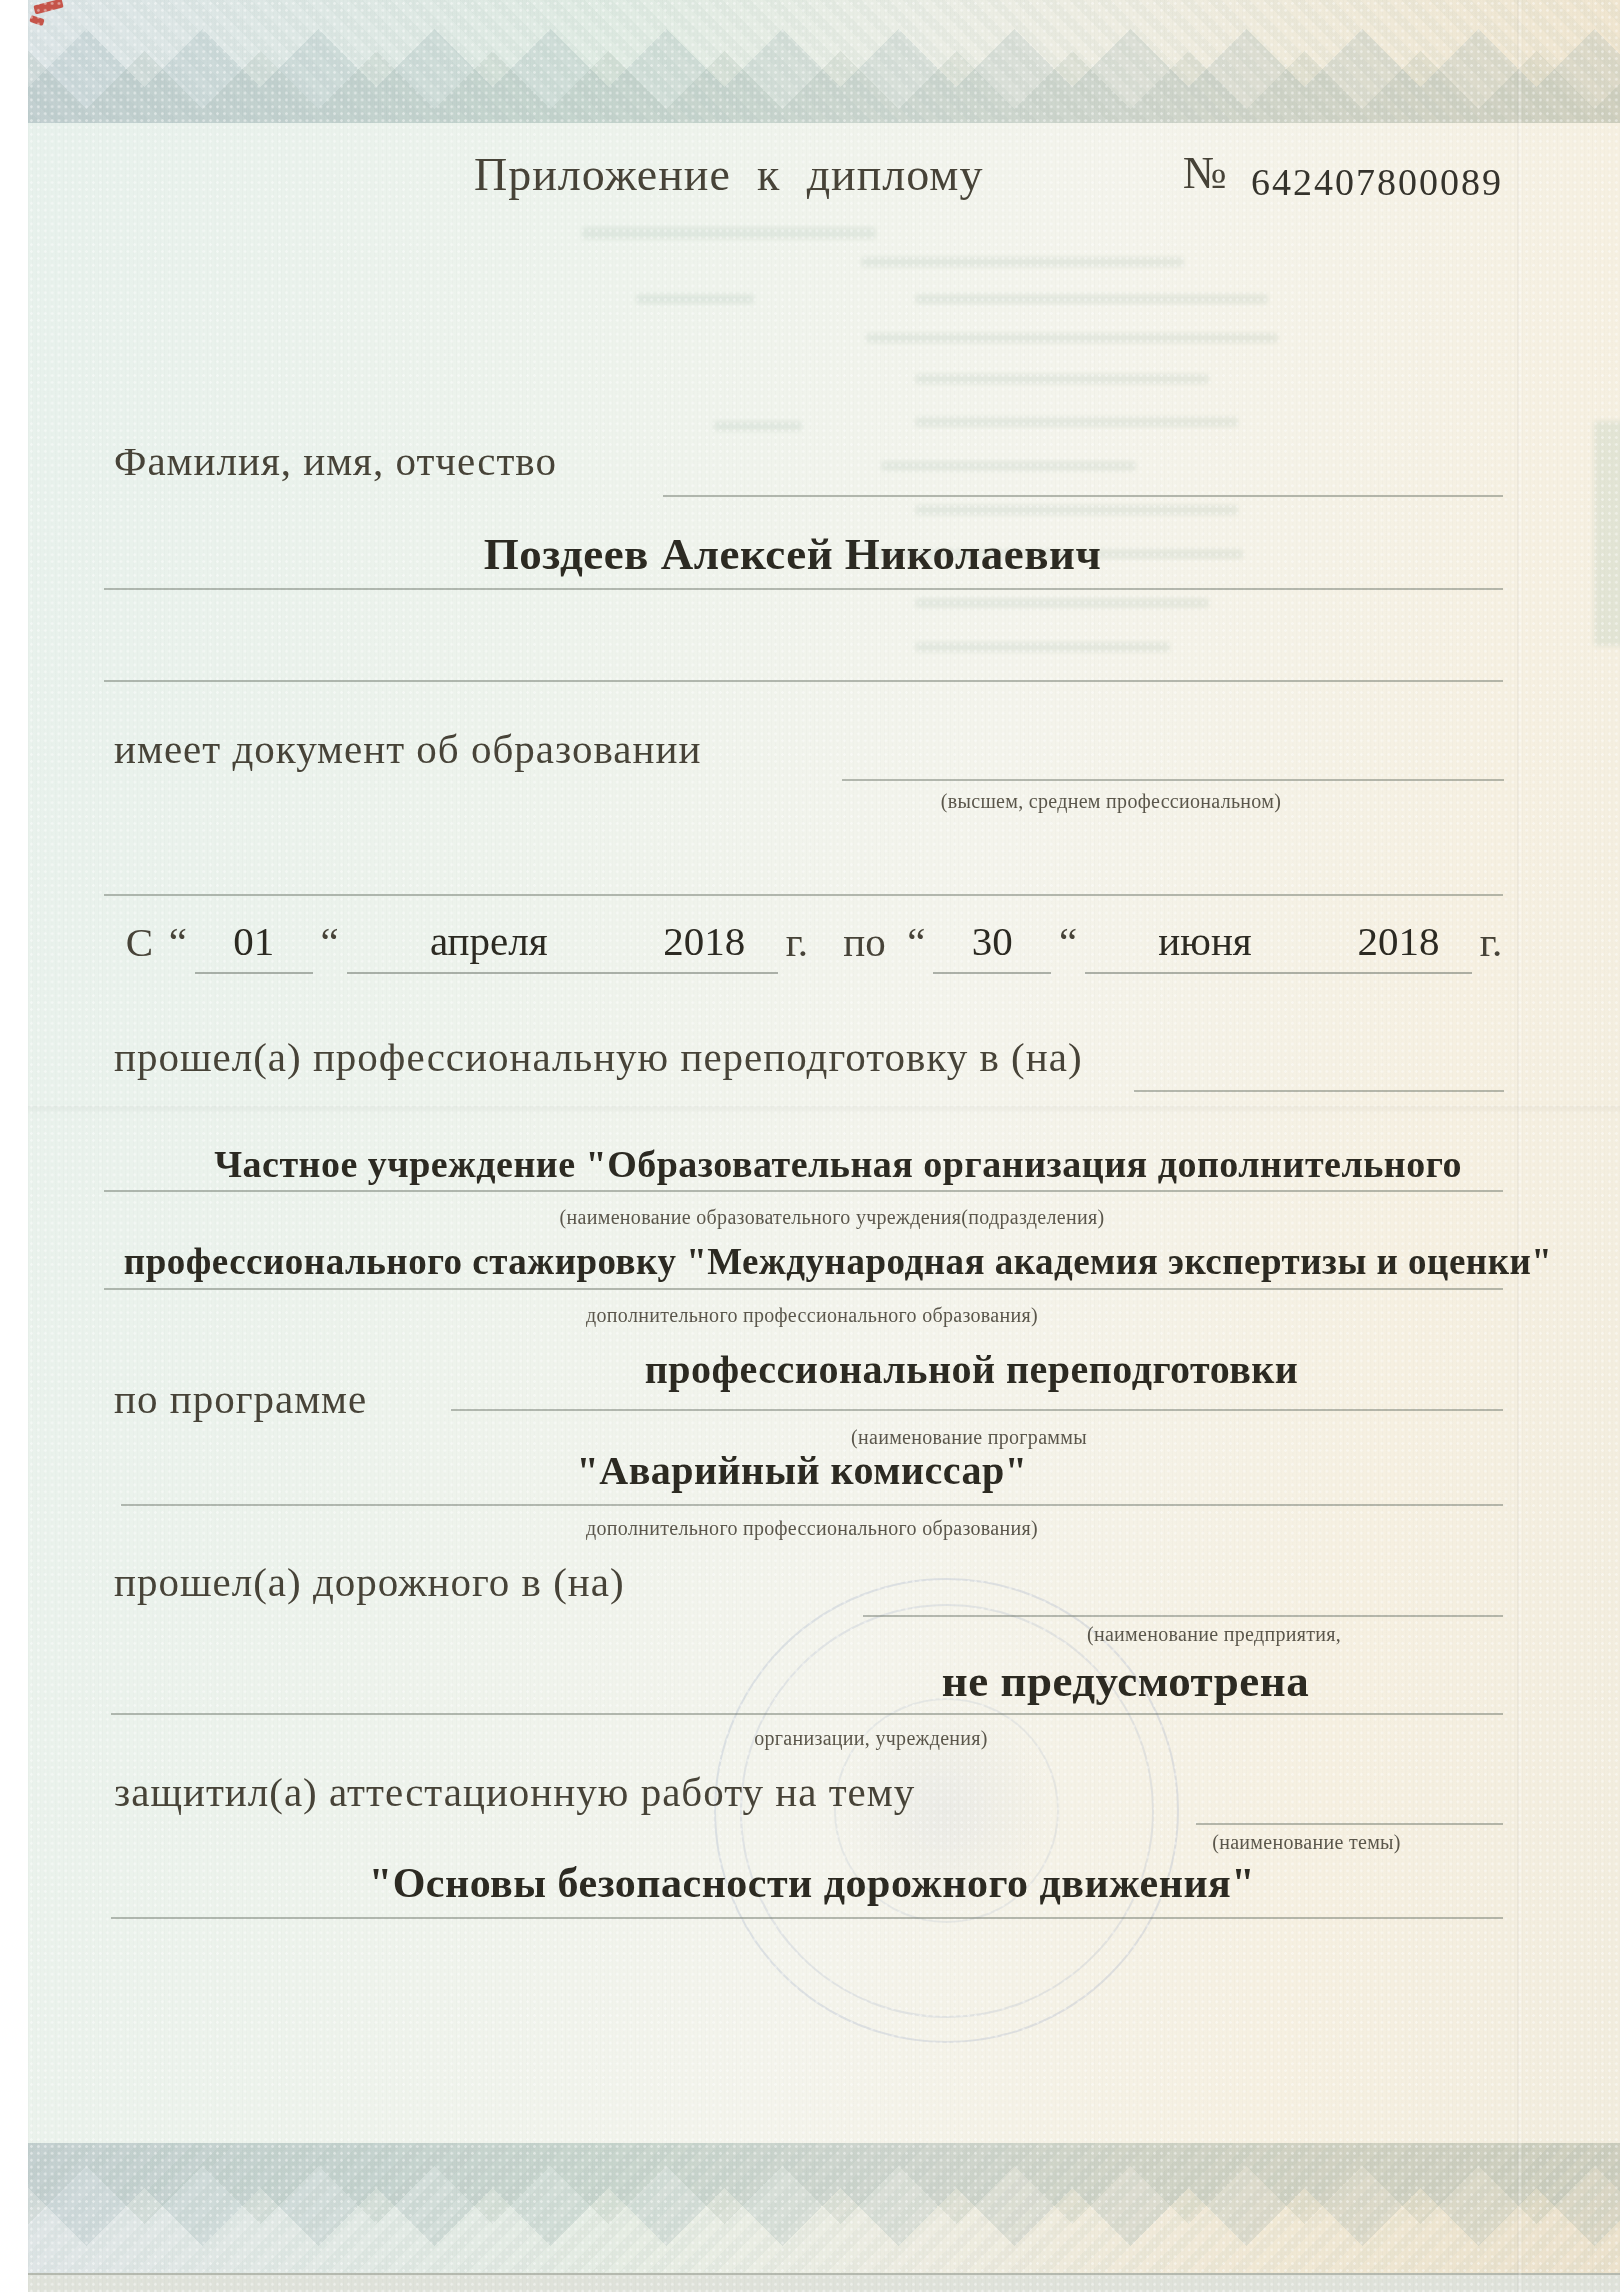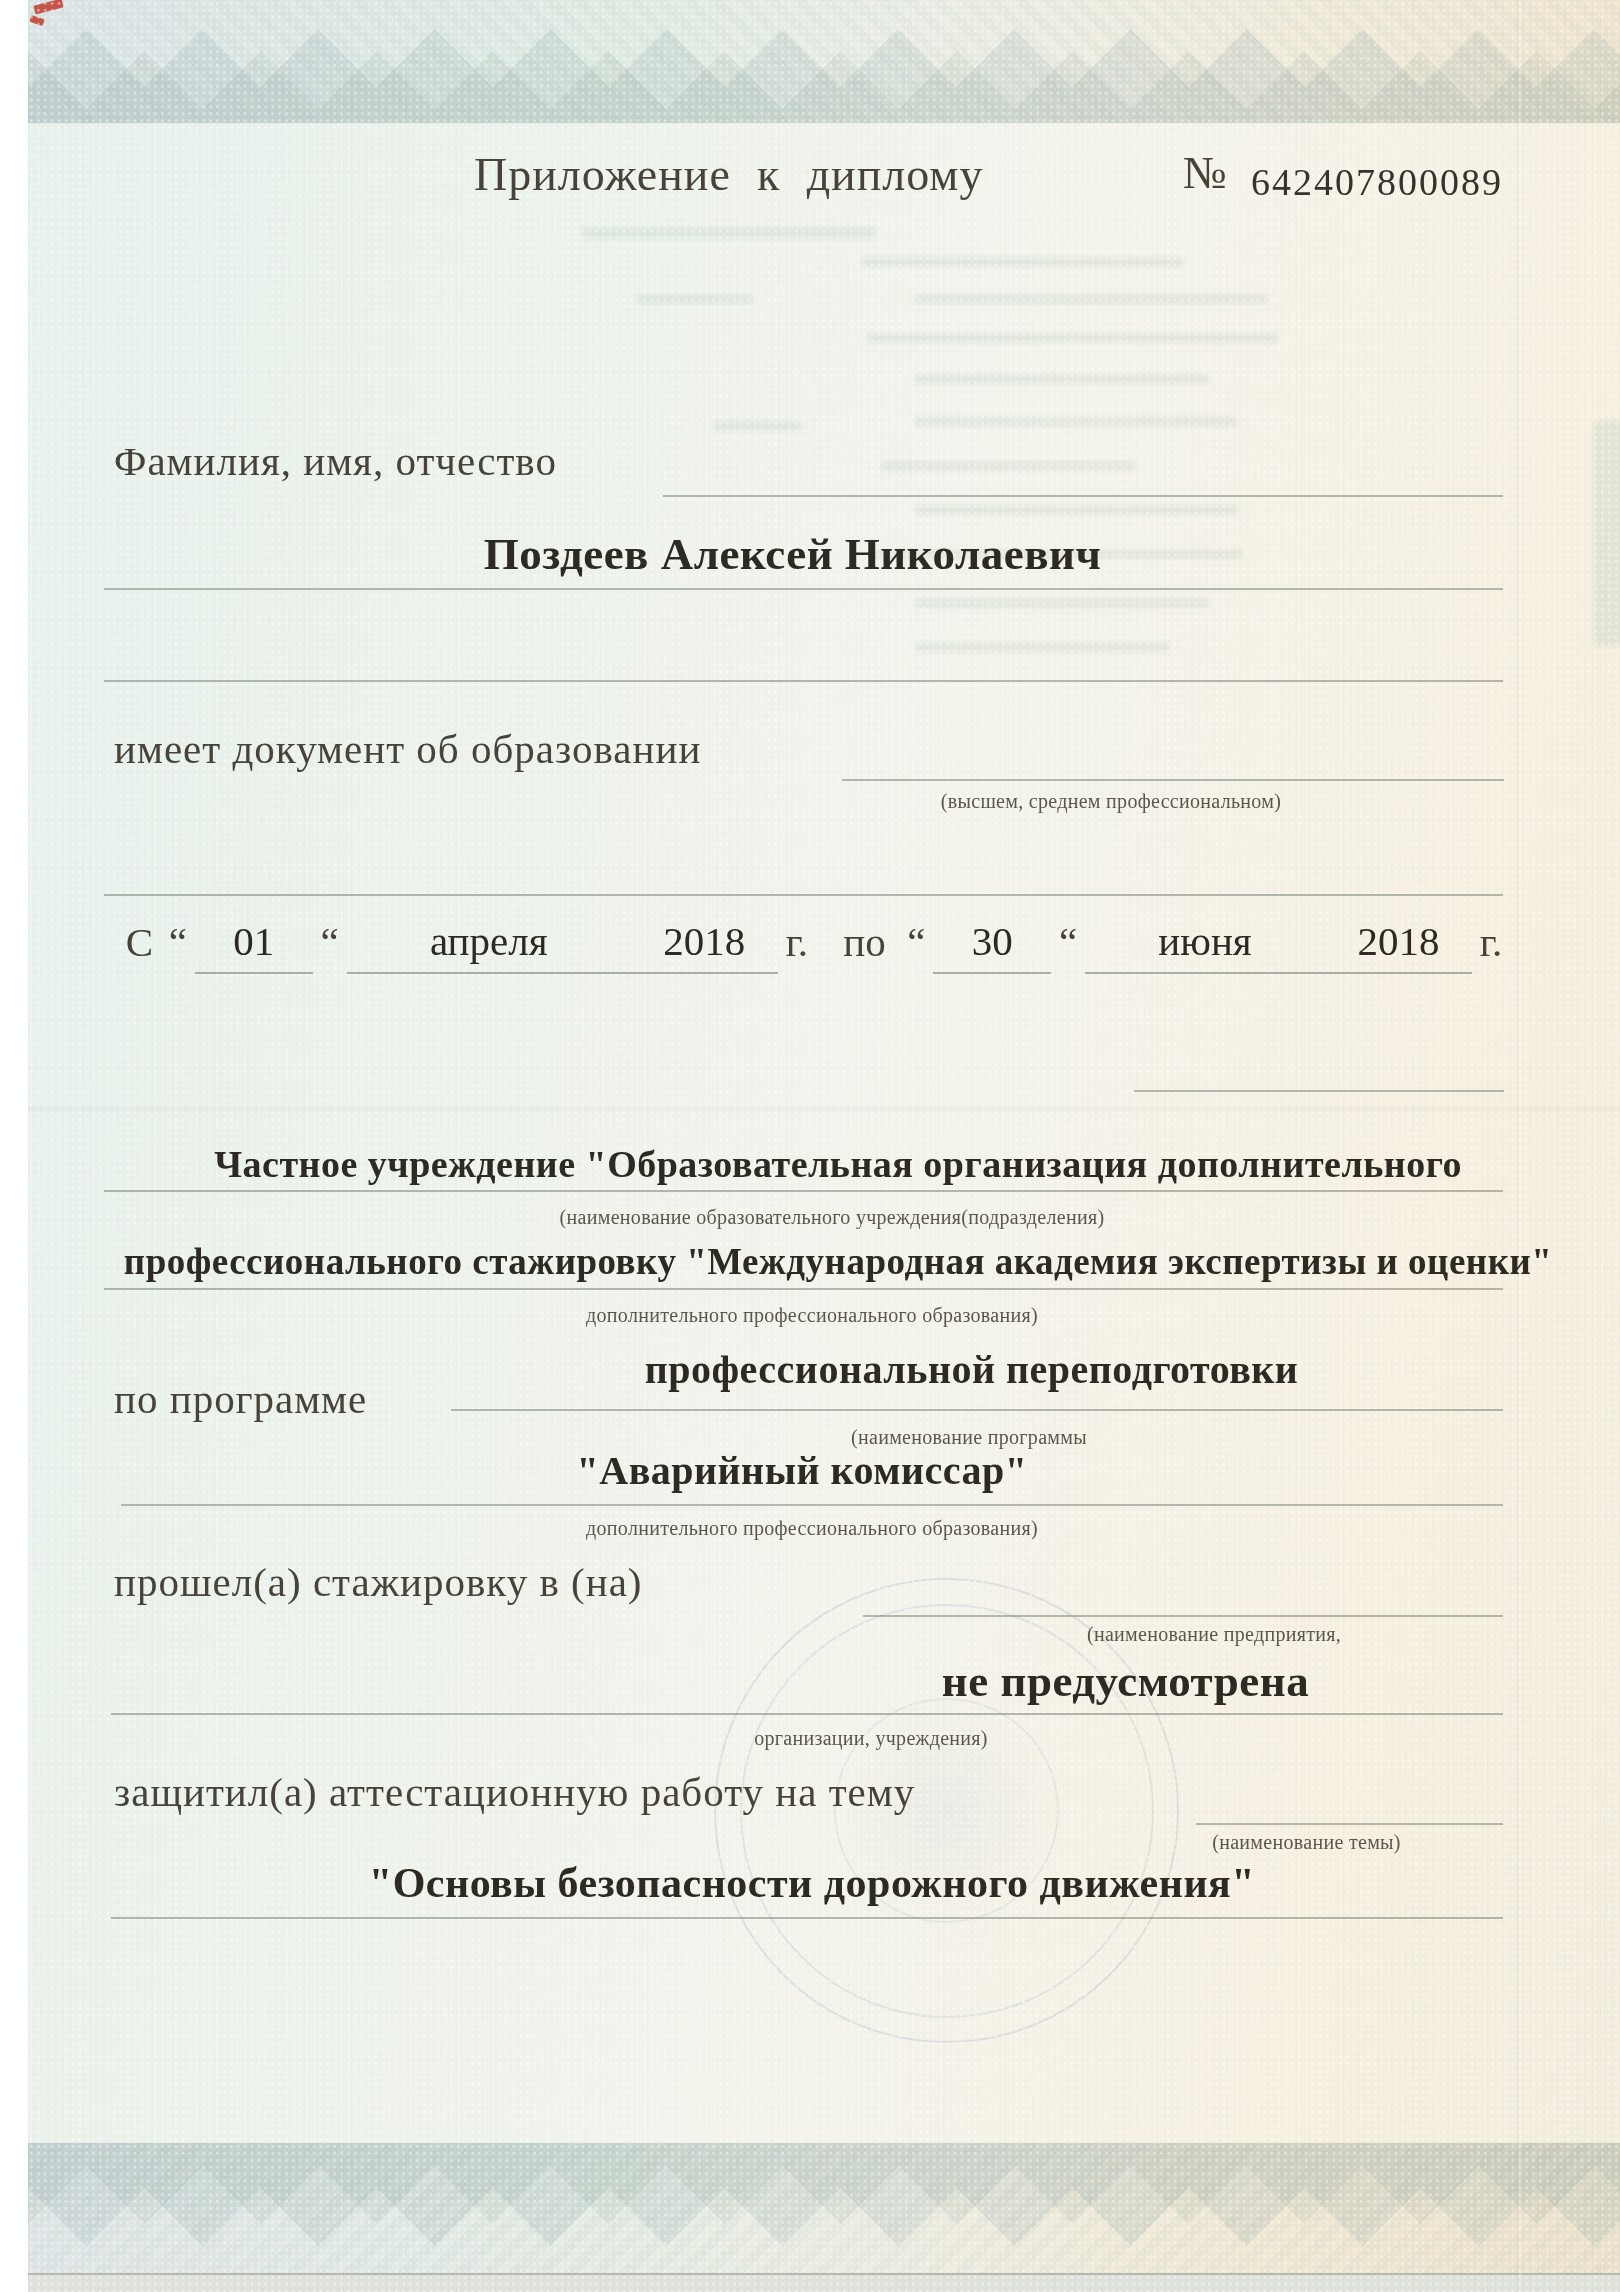--- a/index.html
+++ b/index.html
@@ -194,38 +194,39 @@
     <span class="dlab gsuf">г.</span>
     <span class="dlab po">по</span>
     <span class="q">“</span>
     <span class="cell day">30</span>
     <span class="q">“</span>
     <span class="cell month m2">июня</span>
     <span class="cell year">2018</span>
     <span class="dlab">г.</span>
   </div>
 
+  <div class="t lab" id="retrain-lab">прошел(а) профессиональную переподготовку в (на)</div>
   <div class="rule" id="rule-retrain"></div>
 
   <div class="t val cen" id="org1">Частное учреждение "Образовательная организация дополнительного</div>
   <div class="rule" id="rule-org1"></div>
   <div class="t hint cen" id="org-hint1">(наименование образовательного учреждения(подразделения)</div>
   <div class="t val cen" id="org2">профессионального стажировку "Международная академия экспертизы и оценки"</div>
   <div class="rule" id="rule-org2"></div>
   <div class="t hint cen" id="org-hint2">дополнительного профессионального образования)</div>
 
   <div class="t val cen" id="prog-type">профессиональной переподготовки</div>
   <div class="t lab" id="prog-lab">по программе</div>
   <div class="rule" id="rule-prog"></div>
   <div class="t hint cen" id="prog-hint1">(наименование программы</div>
   <div class="t val cen" id="prog-name">"Аварийный комиссар"</div>
   <div class="rule" id="rule-prog2"></div>
   <div class="t hint cen" id="prog-hint2">дополнительного профессионального образования)</div>
 
-  <div class="t lab" id="intern-lab">прошел(а) стажировку в (на)</div>
+  <div class="t lab" id="intern-lab">прошел(а) дорожного в (на)</div>
   <div class="rule" id="rule-intern"></div>
   <div class="t hint cen" id="intern-hint1">(наименование предприятия,</div>
   <div class="t val cen" id="intern-val">не предусмотрена</div>
   <div class="rule" id="rule-intern2"></div>
   <div class="t hint cen" id="intern-hint2">организации, учреждения)</div>
 
   <div class="t lab" id="thesis-lab">защитил(а) аттестационную работу на тему</div>
   <div class="rule" id="rule-thesis"></div>
   <div class="t hint cen" id="thesis-hint">(наименование темы)</div>
   <div class="t val cen" id="thesis-val">"Основы безопасности дорожного движения"</div>

